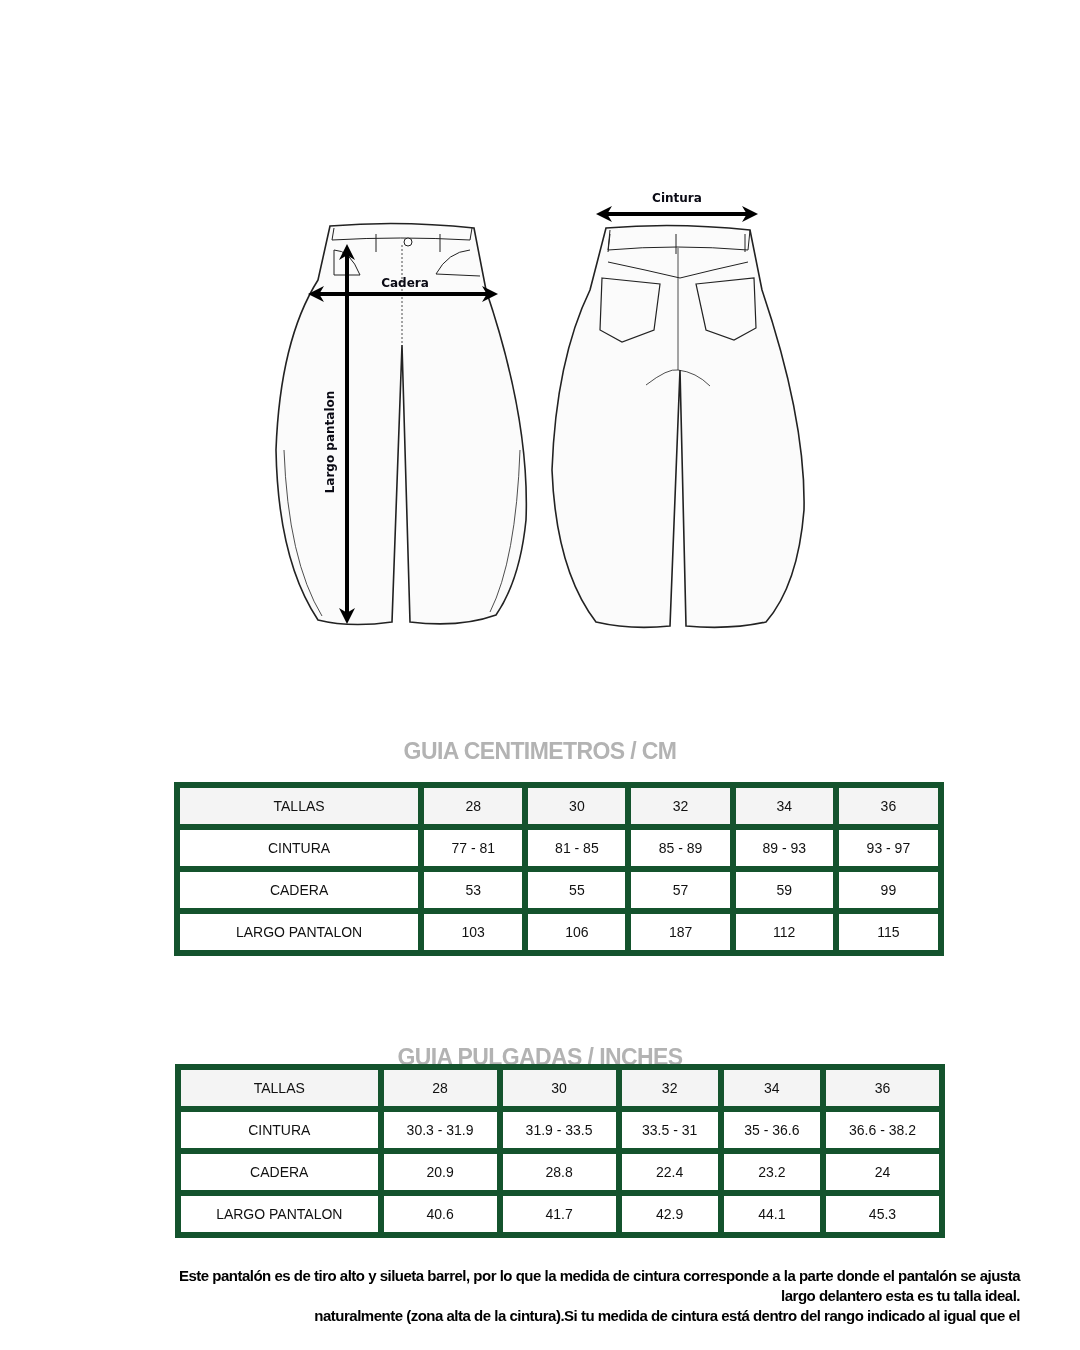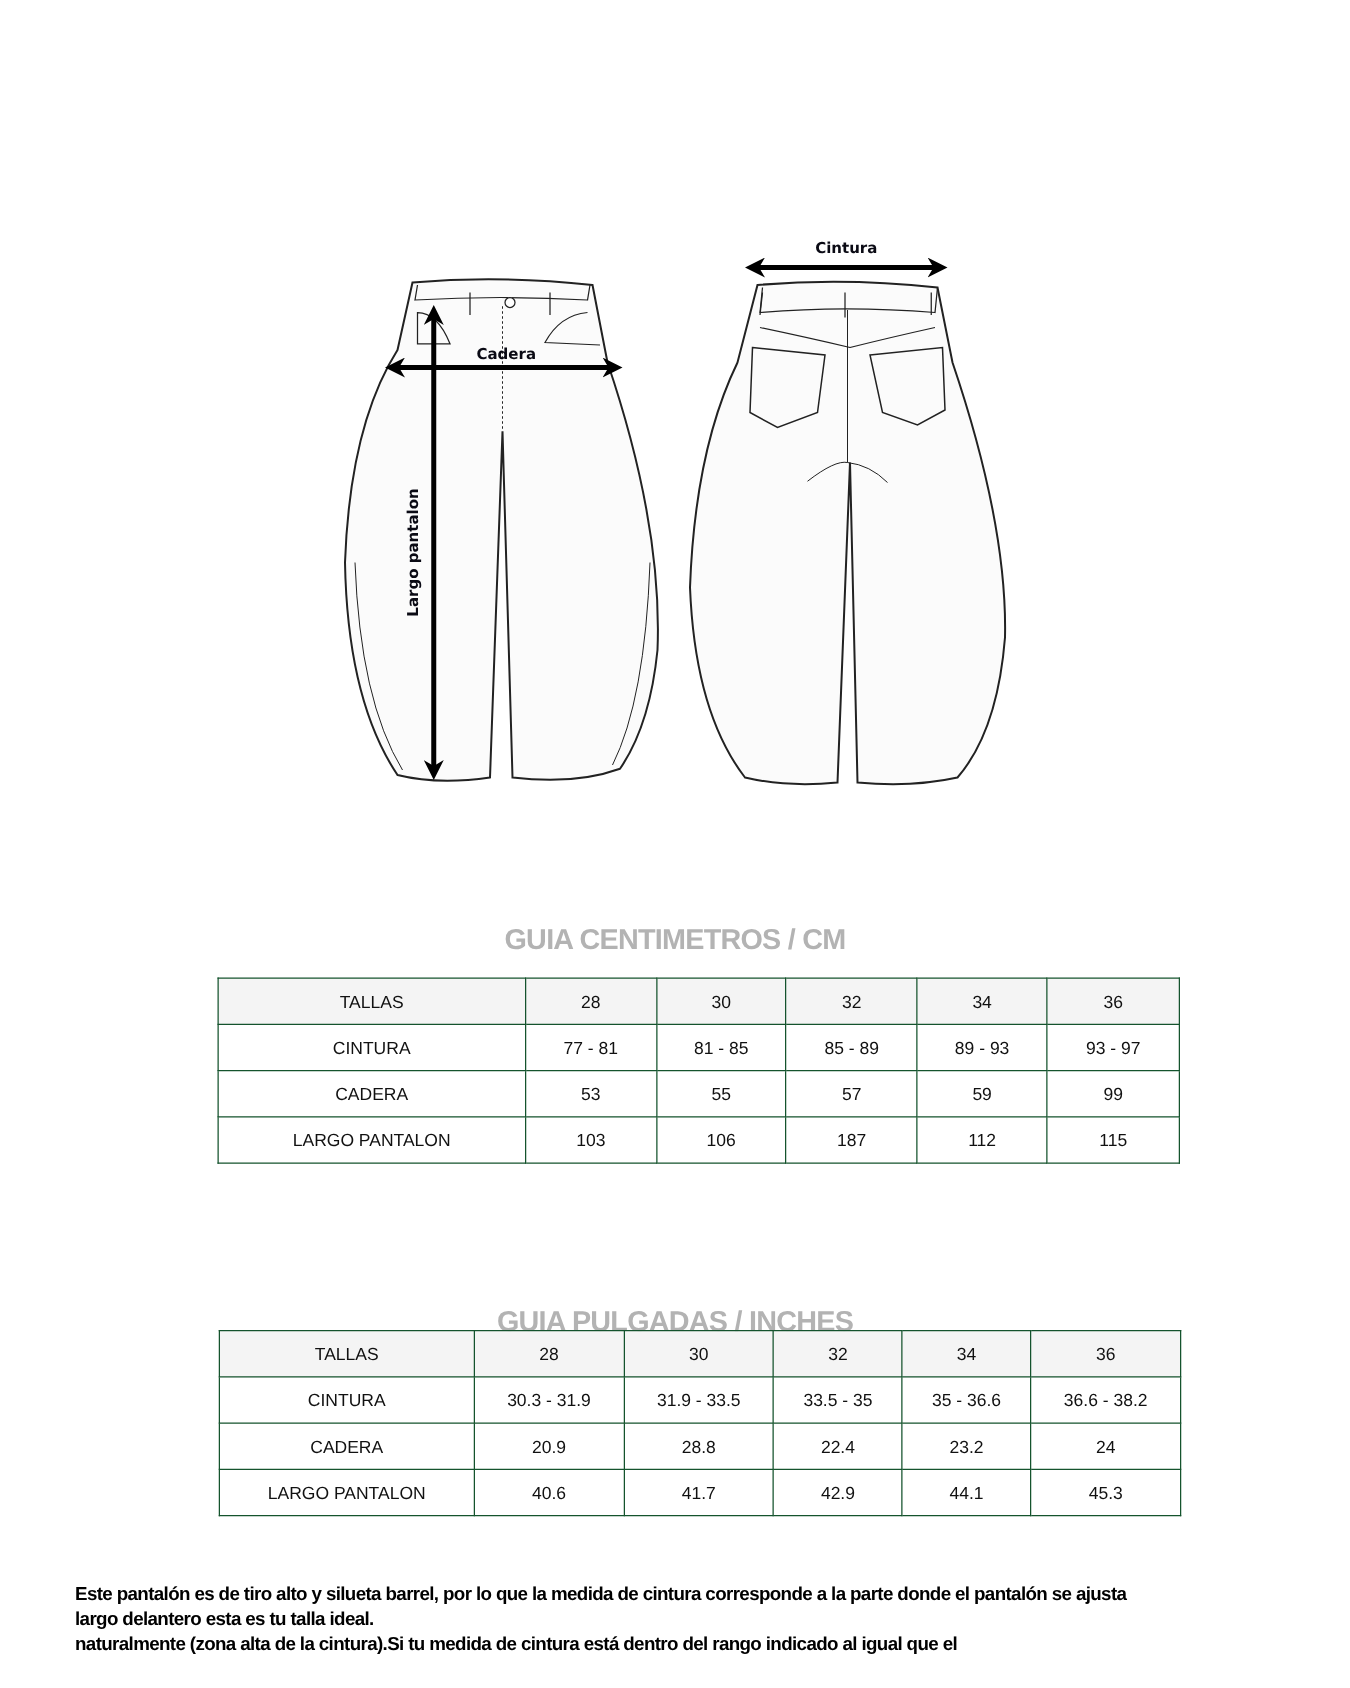--- a/index.html
+++ b/index.html
@@ -3,23 +3,23 @@
 <meta charset="utf-8">
 <style>
   html, body { margin: 0; padding: 0; background: #ffffff; }
   body { width: 1080px; height: 1350px; position: relative; overflow: hidden;
          font-family: "Liberation Sans", sans-serif; color: #111; }
   .drawing { position: absolute; left: 260px; top: 180px; width: 560px; height: 460px; }
   .drawing svg { width: 100%; height: 100%; }
   .guide-title { position: absolute; left: 0; width: 1080px; text-align: center;
                  font-weight: bold; font-size: 23px; color: #b3b3b3; letter-spacing: -0.6px; }
   table.size { position: absolute; border-collapse: collapse; font-size: 14px; color: #111; }
-  table.size td { border: 1px solid #14532d; text-align: center; height: 36px; padding: 0; }
+  table.size td { border: 6px solid #14532d; text-align: center; height: 36px; padding: 0; }
   table.size tr.head td { background: #f4f4f4; }
-  .note { position: absolute; left: 60px; width: 960px; top: 1266px; text-align: left;
+  .note { position: absolute; left: 60px; width: 960px; top: 1266px; text-align: right;
           font-size: 15px; line-height: 20px; font-weight: bold; letter-spacing: -0.5px; color: #000; }
   .note span { display: block; }
 </style>
 </head>
 <body>
 
 <div class="drawing">
   <svg viewBox="260 180 560 460" xmlns="http://www.w3.org/2000/svg">
     <defs>
       <marker id="ah" viewBox="0 0 10 10" refX="5" refY="5" markerWidth="4" markerHeight="4" orient="auto-start-reverse">
@@ -123,21 +123,21 @@
     <td>28</td>
     <td>30</td>
     <td>32</td>
     <td>34</td>
     <td>36</td>
   </tr>
   <tr>
     <td>CINTURA</td>
     <td>30.3 - 31.9</td>
     <td>31.9 - 33.5</td>
-    <td>33.5 - 35</td>
+    <td>33.5 - 31</td>
     <td>35 - 36.6</td>
     <td>36.6 - 38.2</td>
   </tr>
   <tr>
     <td>CADERA</td>
     <td>20.9</td>
     <td>28.8</td>
     <td>22.4</td>
     <td>23.2</td>
     <td>24</td>

